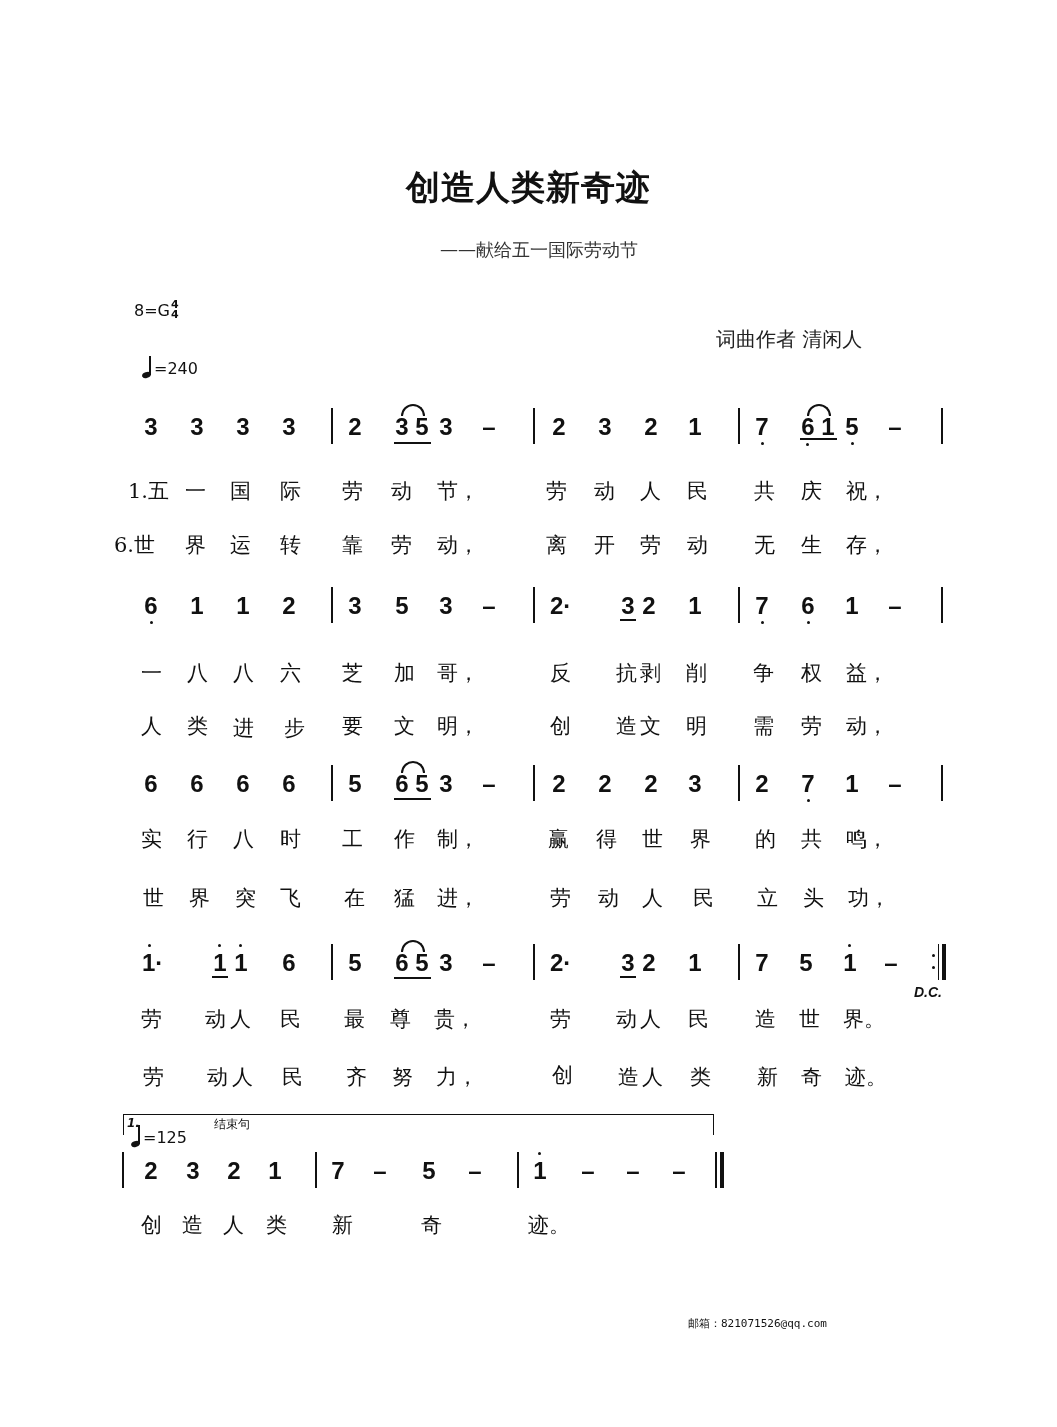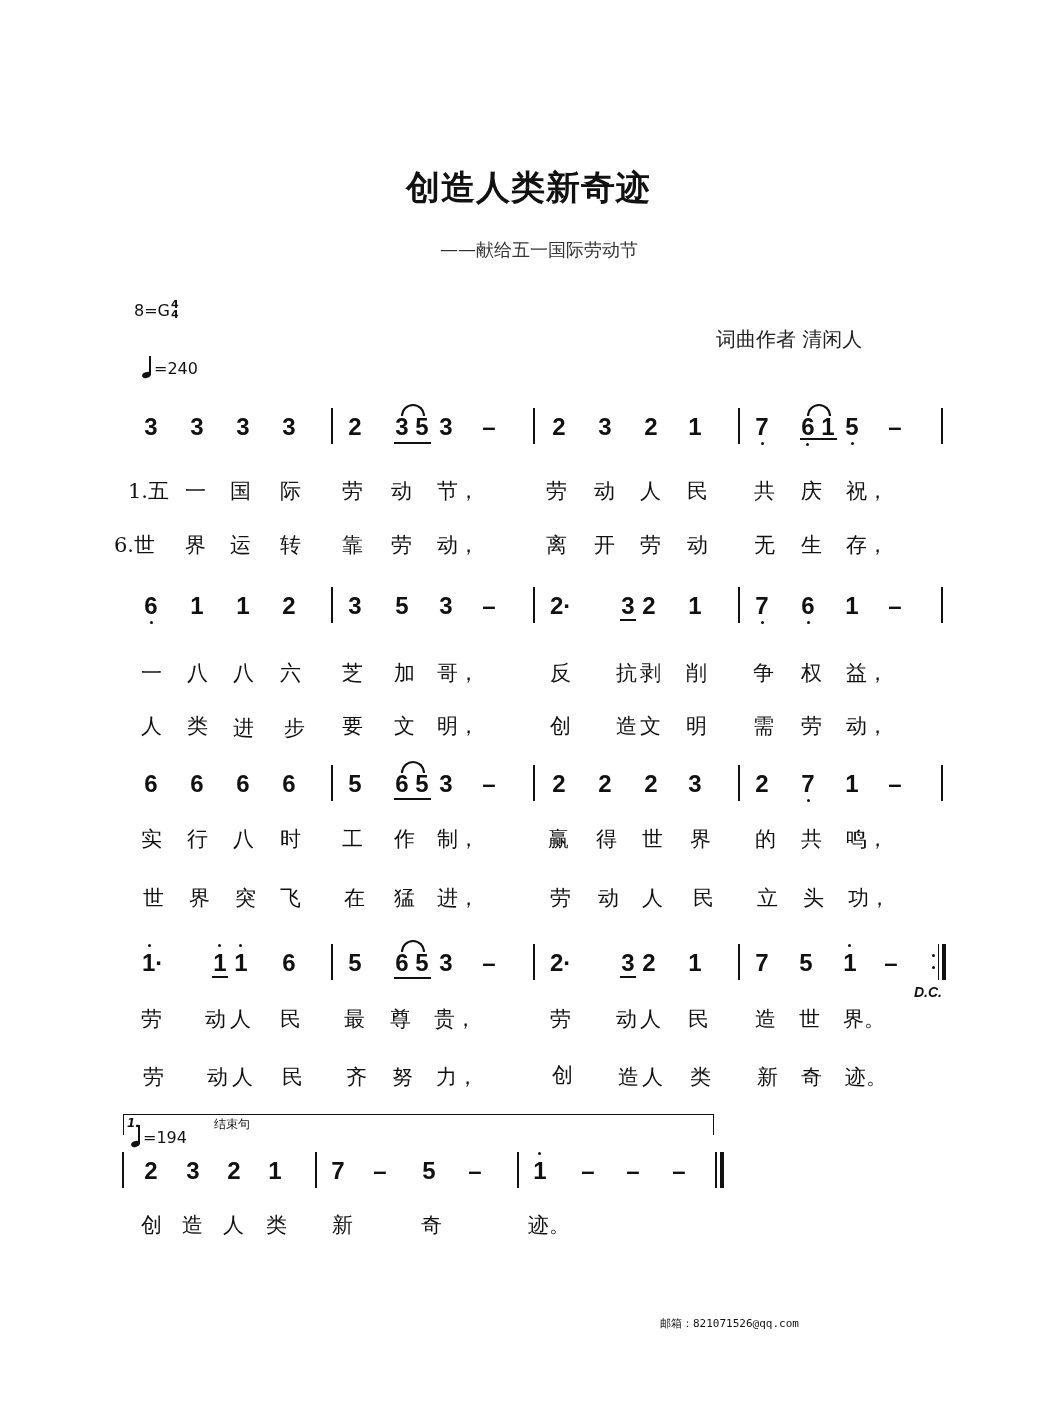--- a/index.html
+++ b/index.html
@@ -17,21 +17,21 @@
   .n { position:absolute; font-family:"Liberation Sans", sans-serif; font-weight:bold; font-size:24px; line-height:28px; text-align:center; width:18px; }
   .bar { position:absolute; width:2px; background:#111; }
   .ul { position:absolute; height:2px; background:#111; }
   .dotb { position:absolute; width:3px; height:3px; border-radius:50%; background:#111; }
   .dott { position:absolute; width:3px; height:3px; border-radius:50%; background:#111; }
   .tie { position:absolute; height:10px; border:2px solid #111; border-bottom:none; border-radius:12px 12px 0 0; }
   .lyr { position:absolute; font-family:"DejaVu Serif", serif; font-size:21px; color:#111; }
   .dc { position:absolute; font-style:italic; font-weight:bold; font-size:14px; font-family:"Liberation Sans", sans-serif; }
   .volta { position:absolute; border-top:1px solid #111; border-left:1px solid #111; border-right:1px solid #111; }
   .small { position:absolute; font-size:12px; }
-  .email { left:660px; top:1316px; font-family:"DejaVu Sans Mono", monospace; font-size:11px; color:#111; }
+  .email { left:688px; top:1316px; font-family:"DejaVu Sans Mono", monospace; font-size:11px; color:#111; }
 </style>
 </head>
 <body>
 
 <div class="abs title">创造人类新奇迹</div>
 <div class="abs subtitle">——献给五一国际劳动节</div>
 
 <div class="abs key">
   <span>8=G</span>
   <span class="frac">
@@ -306,21 +306,21 @@
 
 <div>
   <div class="volta" style="left:123px;top:1114px;width:589px;height:20px"></div>
   <span class="small" style="left:127px;top:1116px;font-weight:bold;font-style:italic;font-size:12px">1.</span>
   <span class="small" style="left:214px;top:1116px;font-size:12px">结束句</span>
   <div class="abs" style="left:131px;top:1125px;display:flex;align-items:flex-end;font-size:16px">
     <span class="note-glyph">
         <span class="stem"></span>
         <span class="head"></span>
       </span>
-    <span>=194</span>
+    <span>=125</span>
   </div>
 
   <div class="bar" style="left:122px;top:1152px;height:36px"></div>
   <span class="n" style="left:142px;top:1157px">2</span>
   <span class="n" style="left:184px;top:1157px">3</span>
   <span class="n" style="left:225px;top:1157px">2</span>
   <span class="n" style="left:266px;top:1157px">1</span>
   <div class="bar" style="left:315px;top:1152px;height:36px"></div>
   <span class="n" style="left:329px;top:1157px">7</span>
   <span class="n" style="left:371px;top:1157px">–</span>

